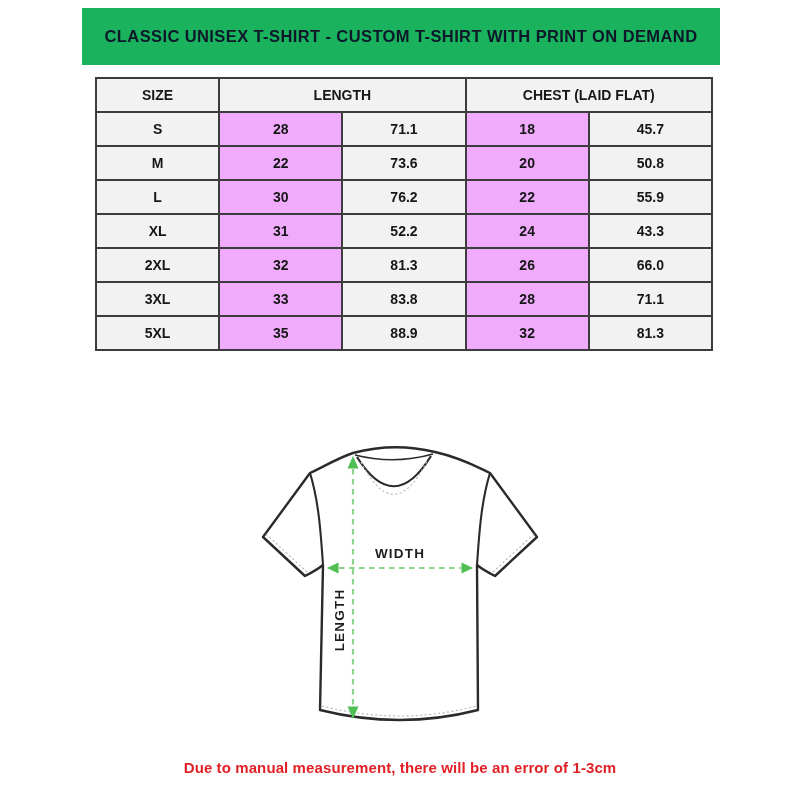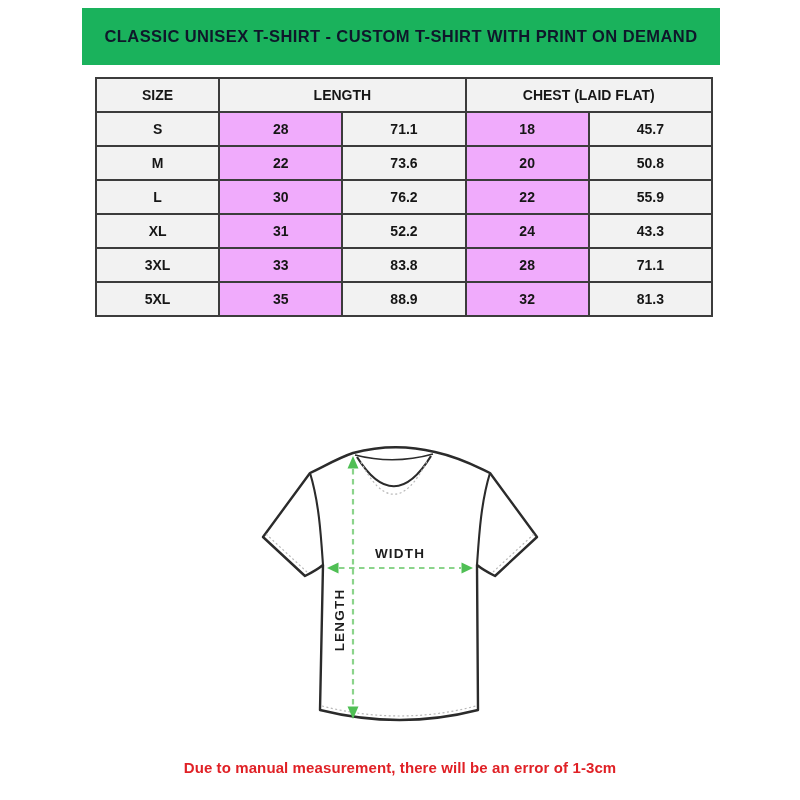--- a/index.html
+++ b/index.html
@@ -110,20 +110,27 @@
         <td class="g">55.9</td>
       </tr>
       <tr>
         <td class="g">XL</td>
         <td class="w">31</td>
         <td class="g">52.2</td>
         <td class="w">24</td>
         <td class="g">43.3</td>
       </tr>
       <tr>
+        <td class="g">2XL</td>
+        <td class="w">32</td>
+        <td class="g">81.3</td>
+        <td class="w">26</td>
+        <td class="g">66.0</td>
+      </tr>
+      <tr>
         <td class="g">3XL</td>
         <td class="w">33</td>
         <td class="g">83.8</td>
         <td class="w">28</td>
         <td class="g">71.1</td>
       </tr>
       <tr>
         <td class="g">5XL</td>
         <td class="w">35</td>
         <td class="g">88.9</td>

